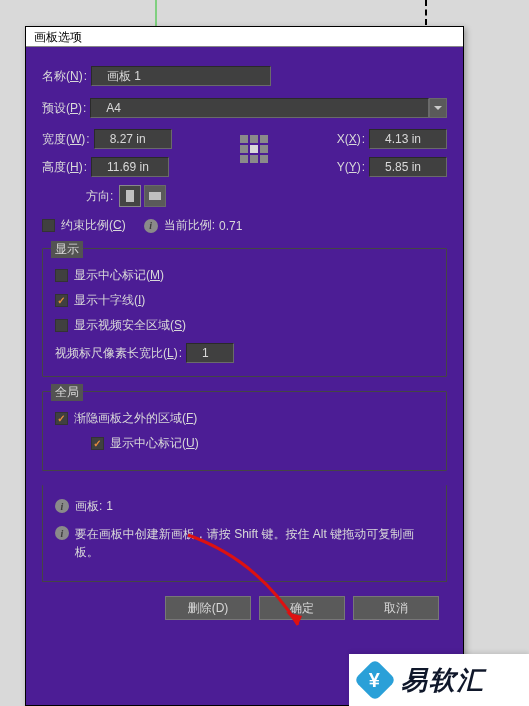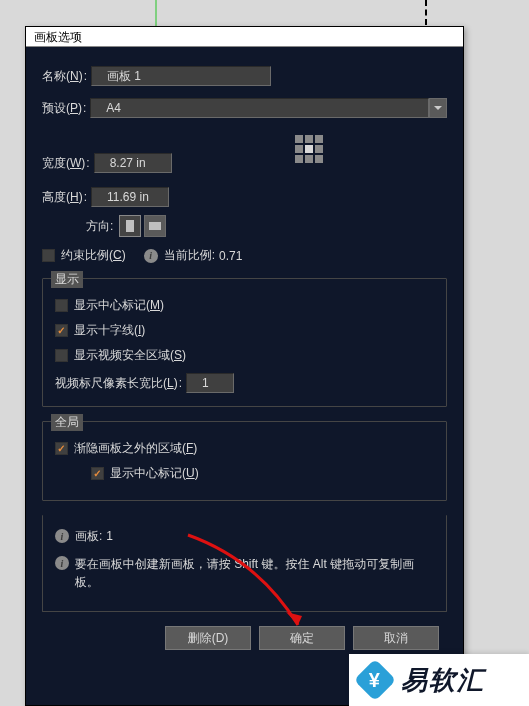--- a/index.html
+++ b/index.html
@@ -1,31 +1,31 @@
 <!DOCTYPE html>
 <html><head>
 <meta charset="utf-8">
 <style>
 * { box-sizing: border-box; margin: 0; padding: 0; }
 body { width: 529px; height: 706px; font-family: "Microsoft YaHei", Arial, sans-serif; font-size: 12px; background: #d9d9d9; position: relative; overflow: hidden; }
 .bg-strip { position: absolute; left: 155px; top: 0; width: 2px; height: 706px; background: #7fcf7f; }
 .bg-dashed { position: absolute; left: 425px; top: 0; height: 25px; border-left: 2px dashed #000; }
-.dialog { position: absolute; left: 25px; top: 26px; width: 439px; height: 680px; background: #0f172a; border: 1px solid #000; box-shadow: 2px 2px 6px rgba(0,0,0,0.3); }
+.dialog { position: absolute; left: 25px; top: 26px; width: 439px; height: 680px; background: #4c1d95; border: 1px solid #000; box-shadow: 2px 2px 6px rgba(0,0,0,0.3); }
 .titlebar { height: 20px; background: #fff; border-bottom: 1px solid #888; padding: 2px 8px; font-size: 12px; color: #000; }
 .body { padding: 18px 16px 10px 16px; color: #d9d9d9; }
 .row { display: flex; align-items: center; margin-bottom: 10px; min-height: 22px; }
 .label { white-space: nowrap; }
 .colon { margin: 0 4px 0 1px; }
 .input { background: #404040; border: 1px solid #333; border-top-color: #2a2a2a; border-left-color: #2a2a2a; border-bottom-color: #6a6a6a; border-right-color: #6a6a6a; height: 20px; color: #d9d9d9; padding: 1px 15px; font-size: 12px; }
 .select-wrap { display: flex; flex: 1; }
 .select-wrap .input { flex: 1; }
 .select-btn { width: 18px; height: 20px; background: #5a5a5a; border: 1px solid #6a6a6a; display: flex; align-items: center; justify-content: center; }
 .sel-arrow { width: 0; height: 0; border-left: 4px solid transparent; border-right: 4px solid transparent; border-top: 4px solid #ccc; }
 .sizes { display: flex; align-items: flex-start; margin-bottom: 8px; }
-.col { display: flex; flex-direction: column; gap: 14px; margin-top: 24px; }
+.col { display: flex; flex-direction: column; gap: 8px; }
 .pair { display: flex; align-items: center; }
 .refgrid { width: 28px; height: 28px; display: grid; grid-template-columns: repeat(3,1fr); grid-template-rows: repeat(3,1fr); gap: 2px; margin: 6px 14px 0 14px; }
 .refgrid div { background: #8a8a8a; }
 .refgrid div.sel { background: #d9d9d9; }
 .orient { display: flex; align-items: center; margin-bottom: 10px; }
 .ico-btn { width: 22px; height: 22px; background: #5a5a5a; border: 1px solid #6a6a6a; margin-right: 3px; display: flex; align-items: center; justify-content: center; }
 .ico-btn.active { background: #444; border-color: #888; }
 .ico-rect { background: #c0c0c0; }
 .cb-row { display: flex; align-items: center; margin-bottom: 8px; }
 .cb { width: 13px; height: 13px; background: #404040; border: 1px solid #333; margin-right: 6px; display: flex; align-items: center; justify-content: center; }
@@ -86,20 +86,30 @@
         <div class="refgrid">
           <div></div>
             <div></div>
             <div></div>
           <div></div>
             <div class="sel"></div>
             <div></div>
           <div></div>
             <div></div>
             <div></div>
+        </div>
+      </div>
+      <div class="col">
+        <div class="pair">
+          <span class="label"><span>X</span>(<span class="ul">X</span>)<span class="colon">:</span></span>
+          <input class="input" style="width: 78px;" value="4.13 in">
+        </div>
+        <div class="pair">
+          <span class="label"><span>Y</span>(<span class="ul">Y</span>)<span class="colon">:</span></span>
+          <input class="input" style="width: 78px;" value="5.85 in">
         </div>
       </div>
     </div>
 
     <div class="orient" style="padding-left:44px">
       <span class="label" style="margin-right:6px">方向:</span>
       <div class="ico-btn active">
           <div class="ico-rect" style="width:8px;height:12px"></div>
         </div>
       <div class="ico-btn">

